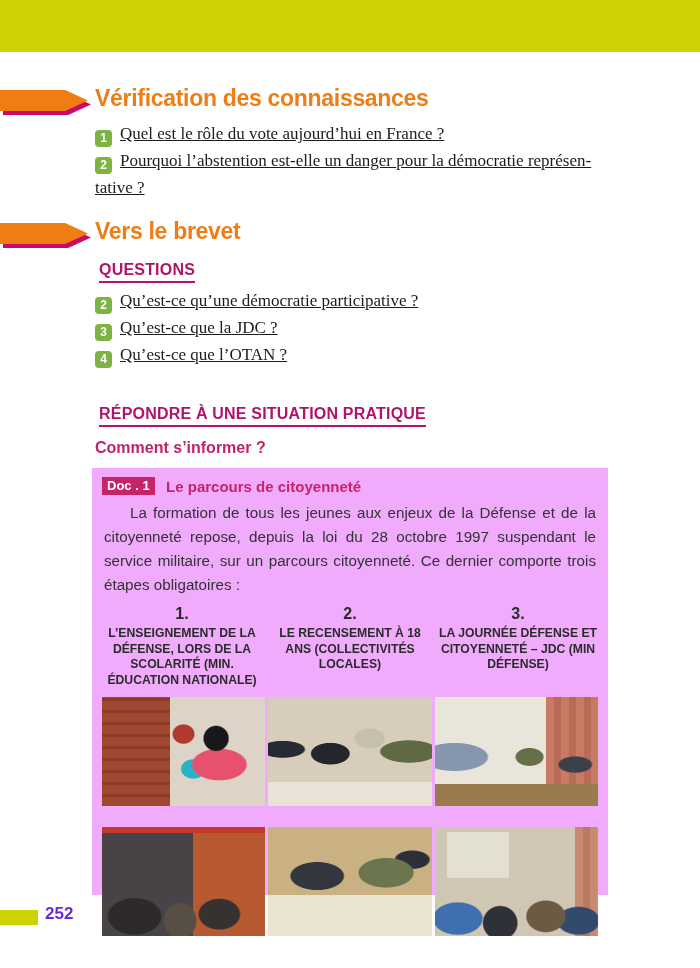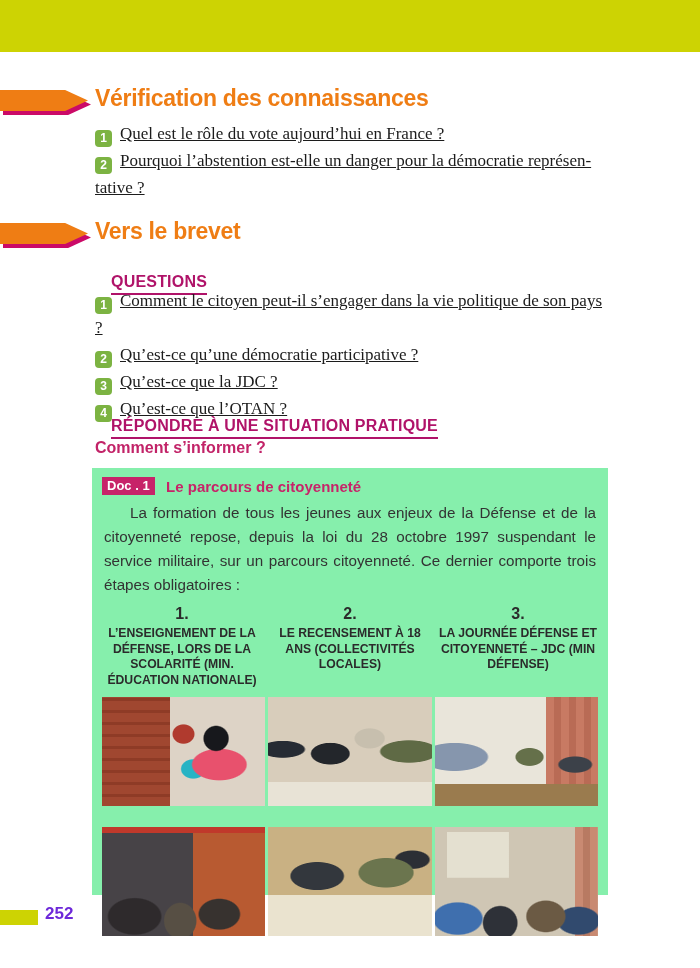--- a/index.html
+++ b/index.html
@@ -13,37 +13,37 @@
   .sec-header{position:absolute;left:0;height:26px;}
   .arrow-wrap{position:absolute;left:0;top:2px;width:88px;height:21px;}
   .arrow-shadow,.arrow-body{position:absolute;left:0;top:0;width:88px;height:21px;
         clip-path:polygon(0 0,74% 0,100% 50%,74% 100%,0 100%);}
   .arrow-shadow{background:#cb0a67;transform:translate(3px,4px);}
   .arrow-body{background:#ef7d14;}
   .sec-title{position:absolute;left:95px;top:-3px;margin:0;color:#ef7d14;
         font-size:23px;font-weight:bold;letter-spacing:-0.3px;white-space:nowrap;}
 
   
-  .sub-heading{position:absolute;left:95px;margin:16px;color:#b01369;font-size:16px;
+  .sub-heading{position:absolute;left:95px;margin:4px;color:#b01369;font-size:16px;
         font-weight:bold;letter-spacing:0.2px;}
   .sub-heading .u{display:inline-block;border-bottom:2.5px solid #b01369;padding-bottom:2px;}
   .ask-heading{position:absolute;left:95px;margin:0;color:#c22368;font-size:16px;font-weight:bold;}
 
   
   .q-block{position:absolute;left:95px;width:514px;}
   .q{font-family:"Liberation Serif",serif;font-size:17px;color:#1c1c1c;
      line-height:27px;margin:0;text-decoration:underline;}
   .badge{display:inline-flex;align-items:center;justify-content:center;
      width:17px;height:17px;border-radius:4px;background:#7cb342;color:#ffffff;
      font-family:"Liberation Sans",sans-serif;font-size:12px;font-weight:bold;
      margin-right:8px;vertical-align:-3px;}
 
   
   .doc-box{position:absolute;left:92px;top:468px;width:516px;height:427px;
-     background:#86efac;box-sizing:border-box;padding:9px 10px;}
+     background:#f0abfc;box-sizing:border-box;padding:9px 10px;}
   .doc-head{height:20px;margin-bottom:4px;}
   .doc-label{display:inline-block;background:#c72369;color:#ffffff;font-size:13px;
      font-weight:bold;padding:1px 5px 2px 5px;vertical-align:top;}
   .doc-title{display:inline-block;color:#c72369;font-size:15px;font-weight:bold;
      margin-left:7px;vertical-align:top;padding-top:1px;}
   .doc-para{margin:0 2px 0 2px;font-size:15.2px;line-height:24px;color:#333333;
      text-align:justify;text-indent:26px;}
   .steps{display:grid;grid-template-columns:1fr 1fr 1fr;column-gap:8px;margin-top:7px;text-align:center;}
   .step-num{font-size:16px;font-weight:bold;color:#2b2b2b;line-height:20px;}
   .step-label{font-size:12.2px;font-weight:bold;color:#2b2b2b;line-height:15.5px;margin-top:2px;}
@@ -132,21 +132,20 @@
     <div class="arrow-wrap">
       <span class="arrow-shadow"></span>
       <span class="arrow-body"></span>
     </div>
     <h2 class="sec-title">Vers le brevet</h2>
   </div>
 
   <h3 class="sub-heading" style="top:257px;"><span class="u">QUESTIONS</span></h3>
 
   <div class="q-block" style="top:287px;">
-    <p class="q"><span class="badge">1</span><span>Comment le citoyen peut-il s’engager dans la vie politique de son pays ?</span></p>
     <p class="q"><span class="badge">2</span><span>Qu’est-ce qu’une démocratie participative ?</span></p>
     <p class="q"><span class="badge">3</span><span>Qu’est-ce que la JDC ?</span></p>
     <p class="q"><span class="badge">4</span><span>Qu’est-ce que l’OTAN ?</span></p>
   </div>
 
   <h3 class="sub-heading" style="top:401px;"><span class="u">RÉPONDRE À UNE SITUATION PRATIQUE</span></h3>
 
   <h4 class="ask-heading" style="top:439px;">Comment s’informer ?</h4>
 
   <div class="doc-box">

